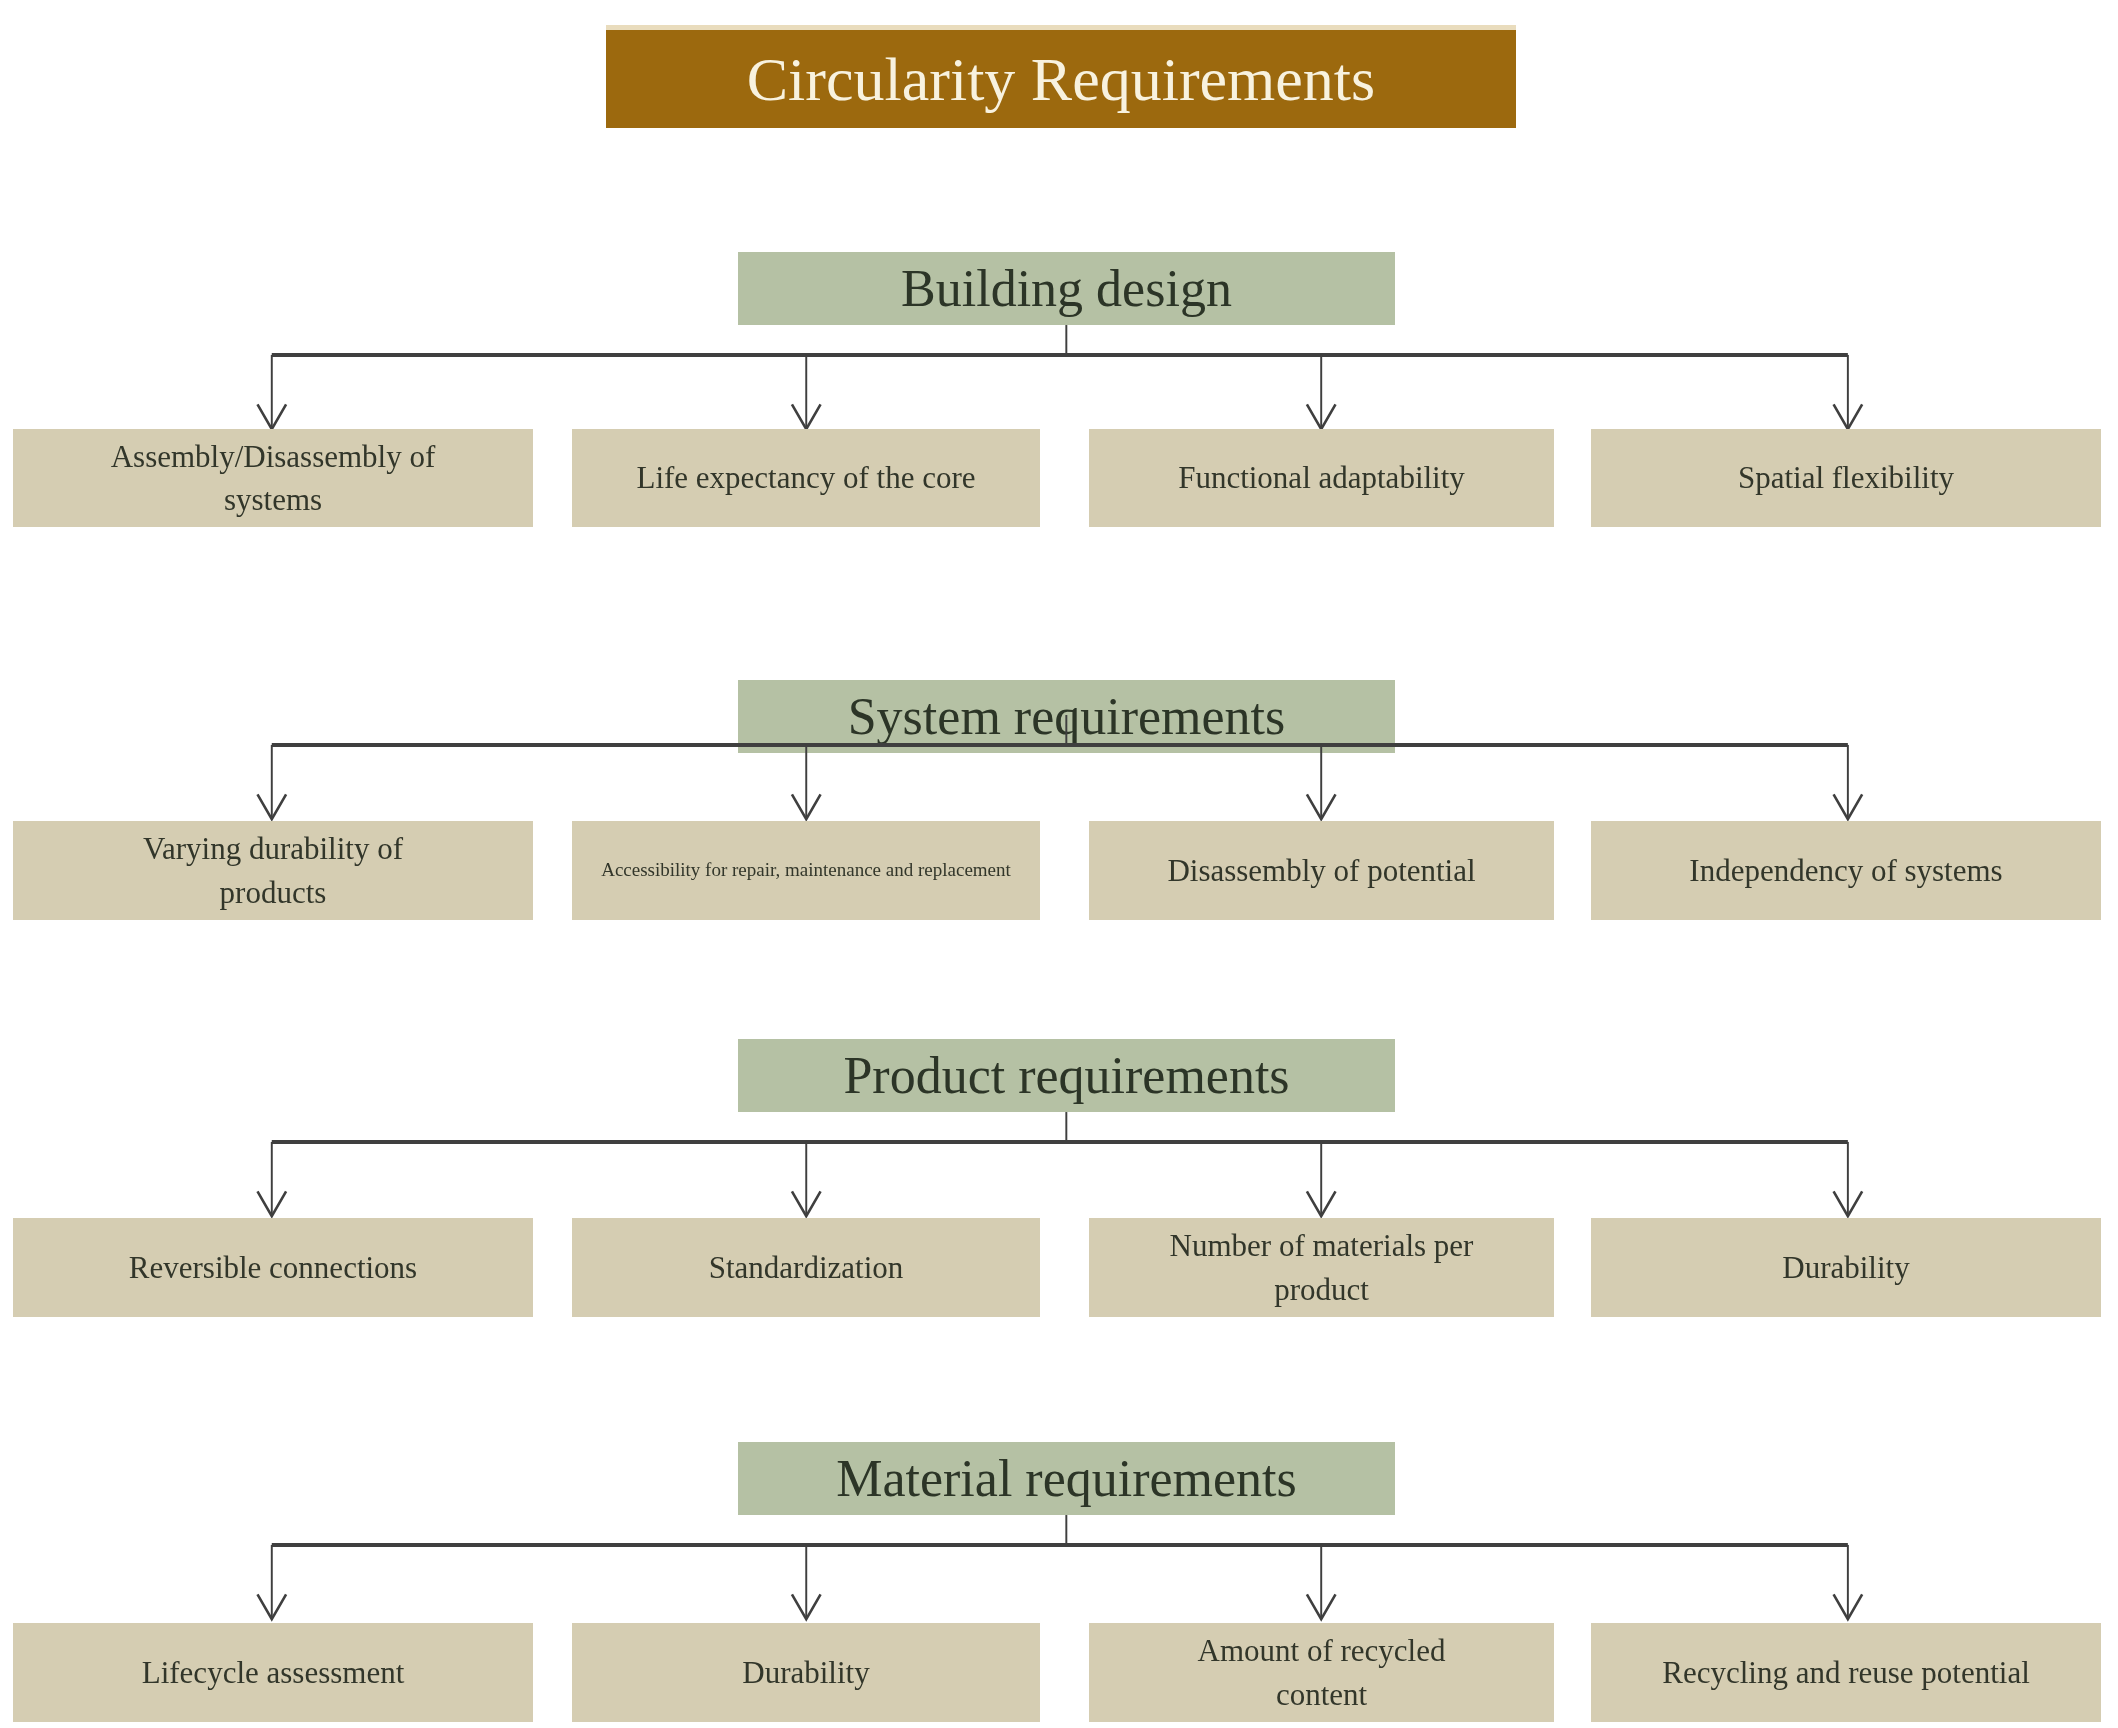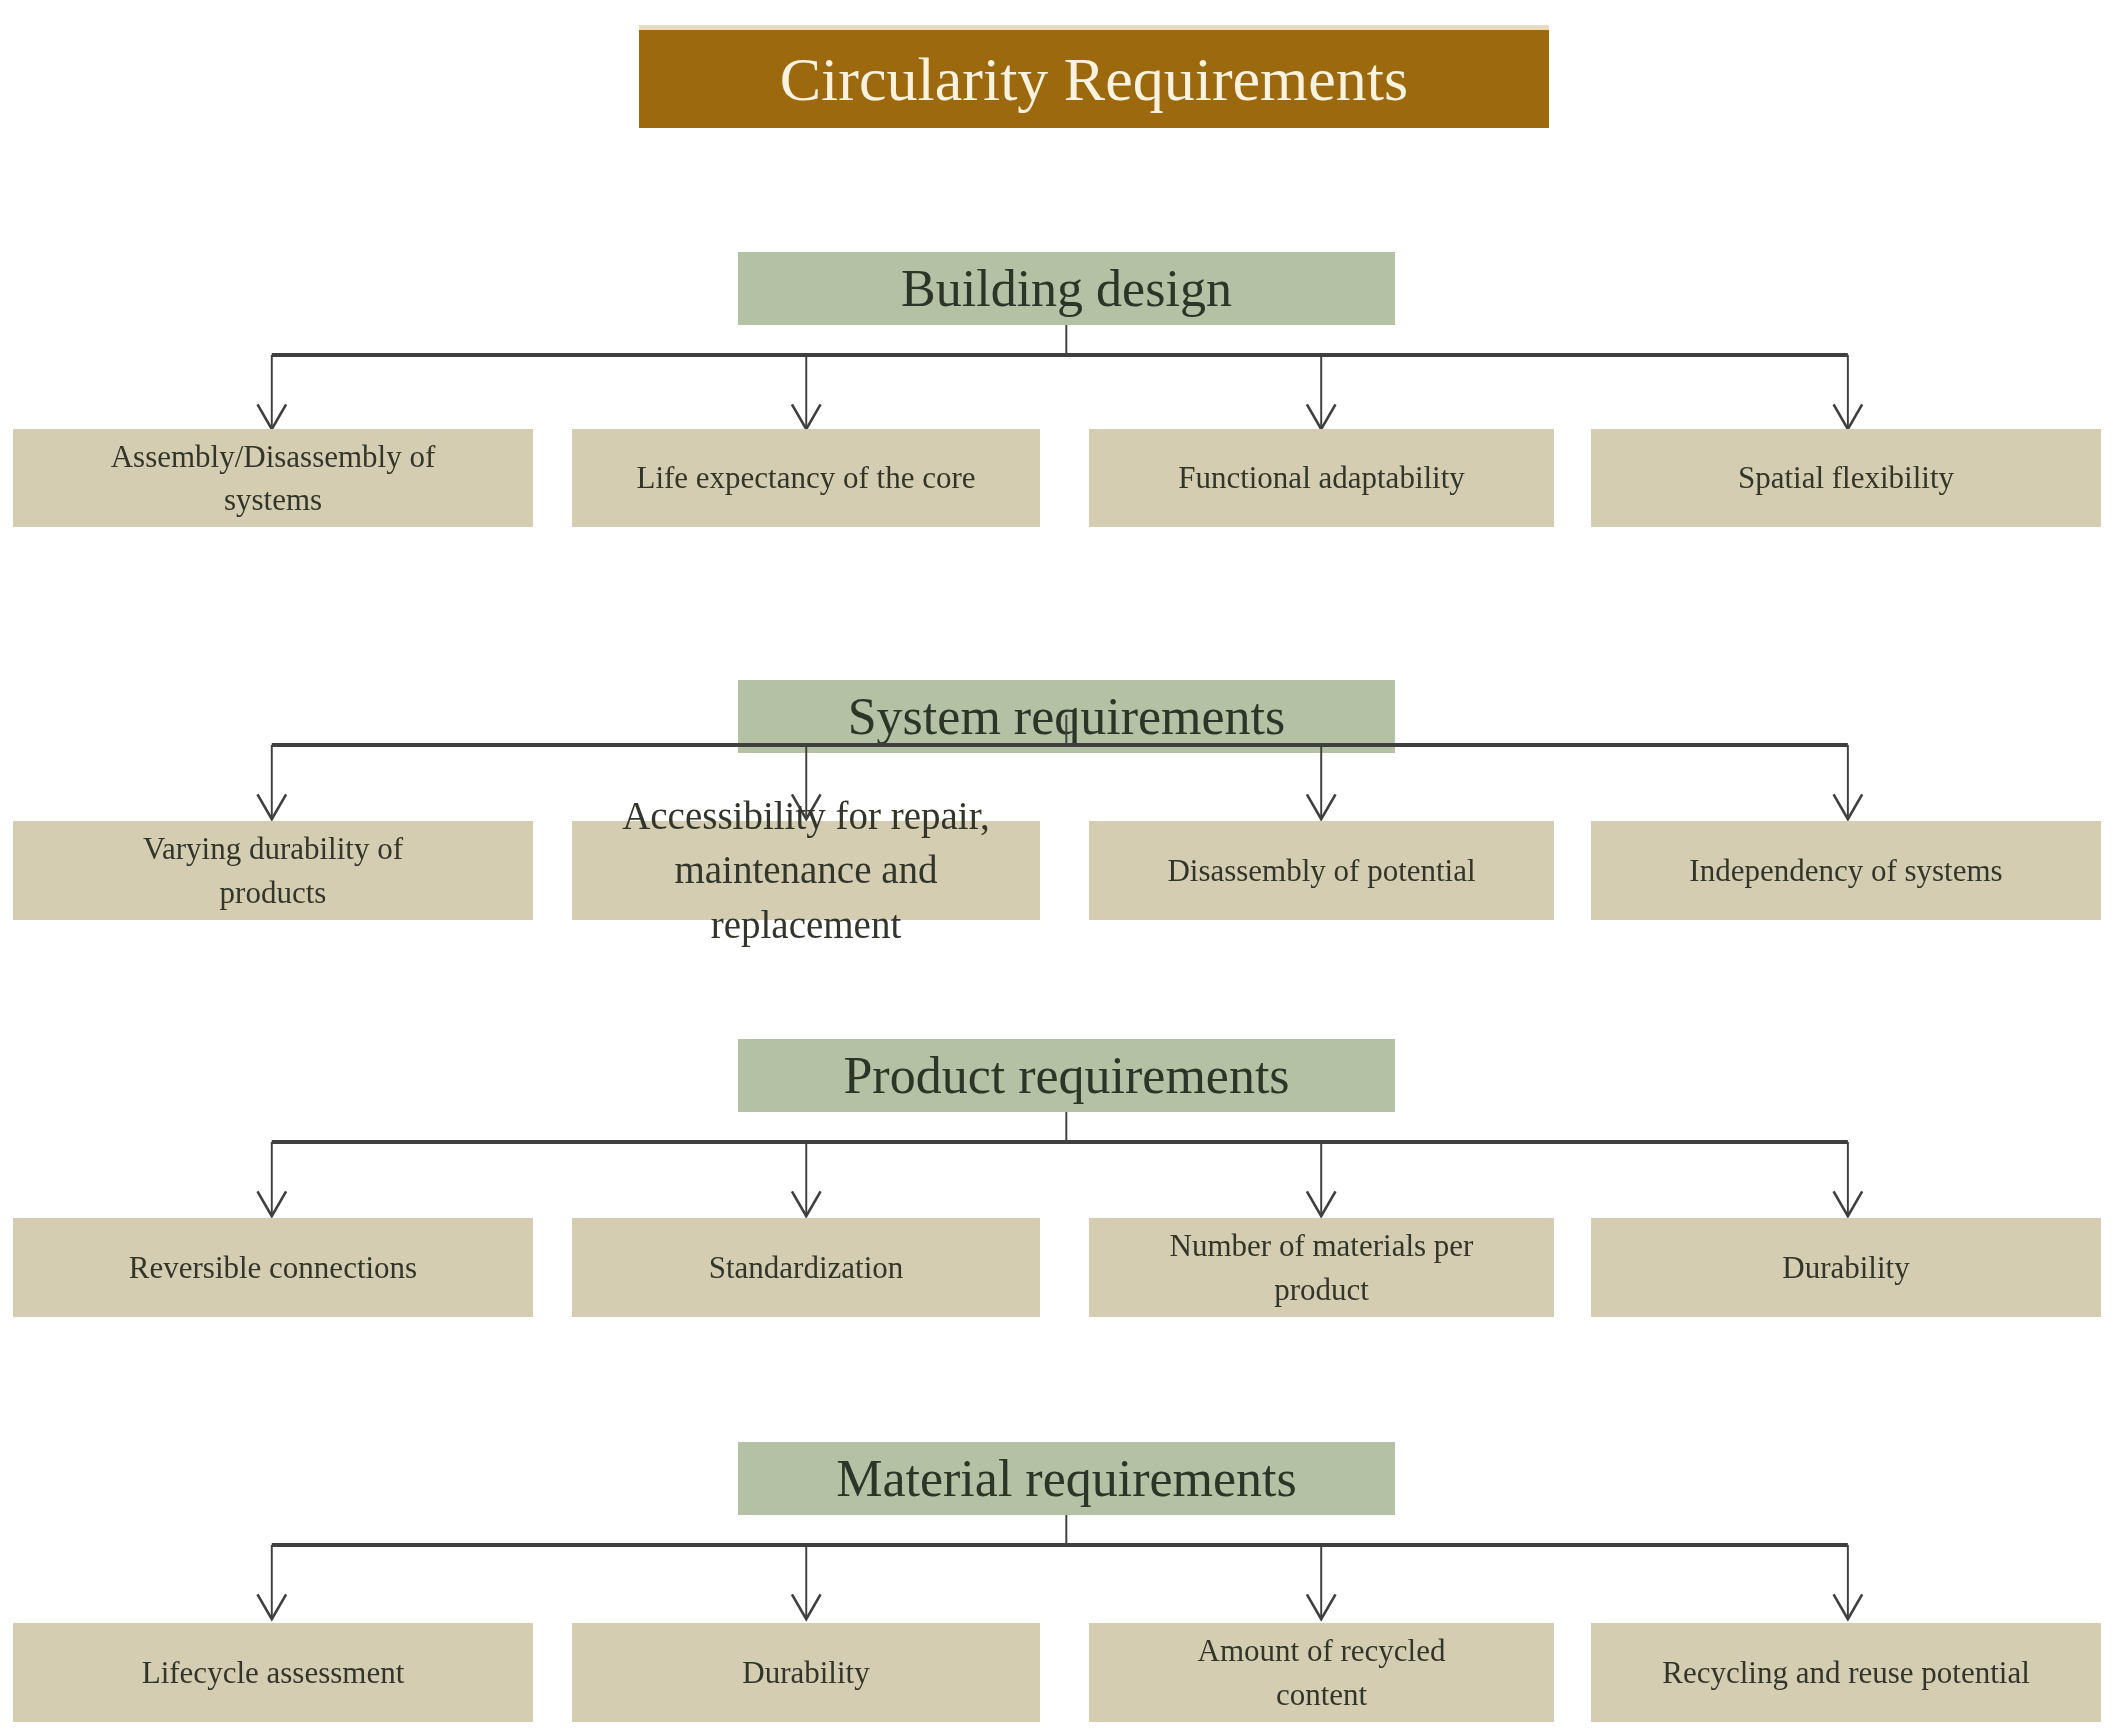--- a/index.html
+++ b/index.html
@@ -4,21 +4,21 @@
 <style>
   html,body{margin:0;padding:0;background:#ffffff;}
   .canvas{
     position:relative;
     width:2119px;height:1729px;
     background:var(--page-bg,#ffffff);
     font-family:"Liberation Serif","DejaVu Serif",serif;
     overflow:hidden;
   }
   .title{
-    position:absolute;left:639px;top:25px;width:910px;height:103px;
+    position:absolute;left:606px;top:25px;width:910px;height:103px;
     background:var(--title-bg,#9c690e);
     border-top:5.2px solid var(--title-top-edge,#e9dcbd);
     color:var(--title-text,#f8f2df);
     font-size:62px;
     display:flex;align-items:center;justify-content:center;
     box-sizing:border-box;
   }
   .header{
     position:absolute;left:738px;width:657px;height:73px;
     background:var(--header-bg,#b5c1a4);
@@ -42,21 +42,21 @@
     text-align:center;
     padding:0 26px;box-sizing:border-box;
   }
   .r1{top:429px;height:98px}.r2{top:821px}.r3{top:1218px}.r4{top:1623px}
   .b1{left:13px;width:520px}
   .b2{left:572px;width:468px}
   .b3{left:1089px;width:465px}
   .b4{left:1591px;width:510px}
   .pad-lg{padding:16px 78px}
   .pad-md{padding:0 65px}
-  .small{font-size:39px}
+  .small{font-size:19px}
 </style>
 </head>
 <body>
 
 <div class="canvas">
 
   <div class="title">Circularity Requirements</div>
 
   <div class="header h1">Building design</div>
   <svg class="conn c1" viewBox="0 0 3259 166" xmlns="http://www.w3.org/2000/svg">

